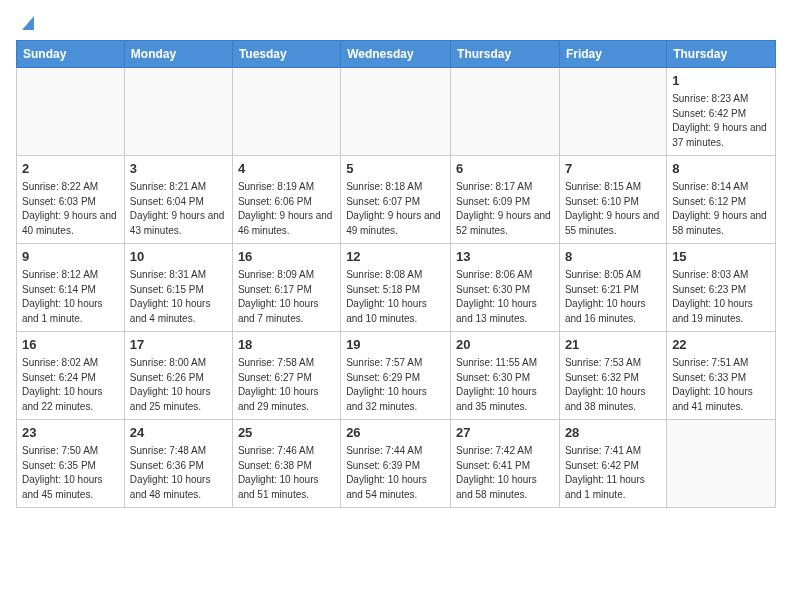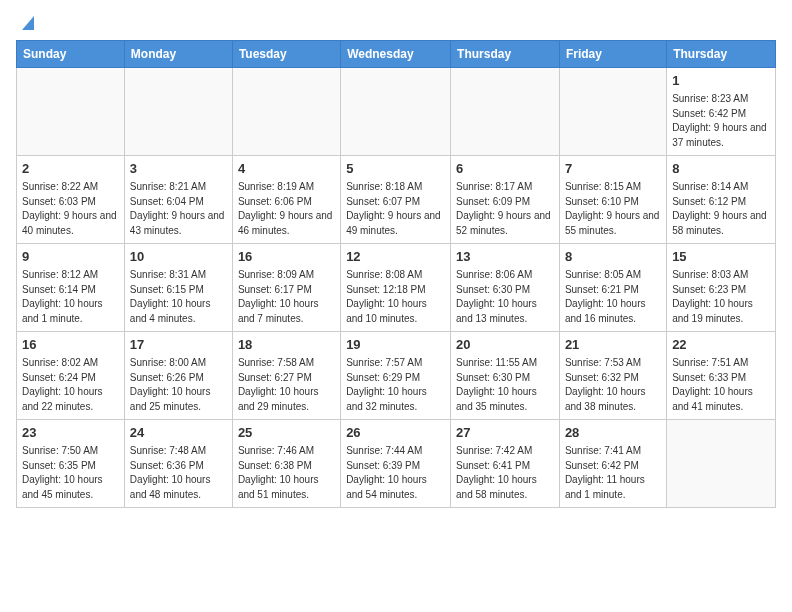--- a/index.html
+++ b/index.html
@@ -176,21 +176,21 @@
         </td>
         <td>
           <span class="day-num">16</span>
           <div class="cell-text">Sunrise: 8:09 AM
 Sunset: 6:17 PM
 Daylight: 10 hours and 7 minutes.</div>
         </td>
         <td>
           <span class="day-num">12</span>
           <div class="cell-text">Sunrise: 8:08 AM
-Sunset: 12:18 PM
+Sunset: 5:18 PM
 Daylight: 10 hours and 10 minutes.</div>
         </td>
         <td>
           <span class="day-num">13</span>
           <div class="cell-text">Sunrise: 8:06 AM
 Sunset: 6:30 PM
 Daylight: 10 hours and 13 minutes.</div>
         </td>
         <td>
           <span class="day-num">8</span>

